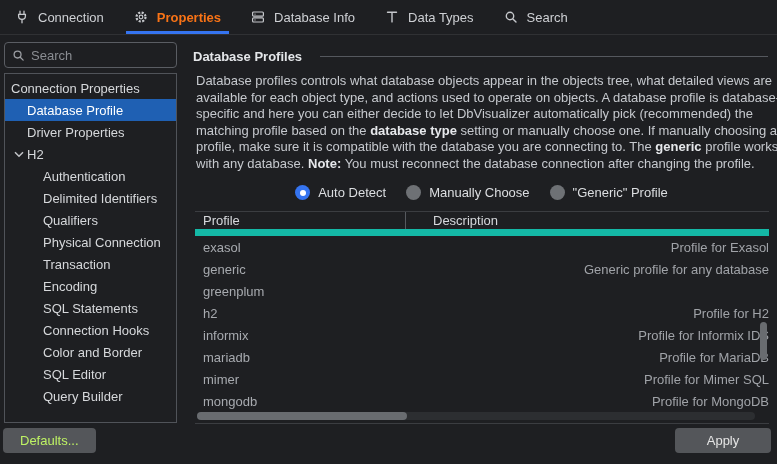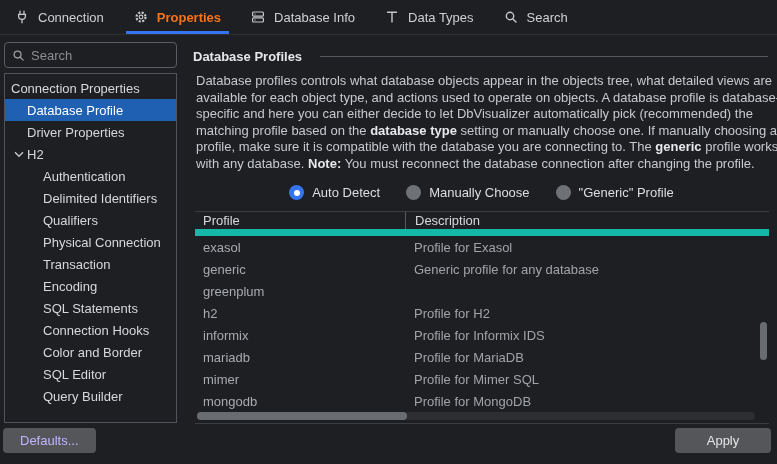--- a/index.html
+++ b/index.html
@@ -37,50 +37,50 @@
           align-items:center; color:#c3c5c9; }
   
   .content { flex:1; min-width:0; display:flex; flex-direction:column;
              padding:12px 7px 0 10px; }
   .legend { display:flex; align-items:center; gap:18px; margin:2px 0 9px; }
   .legend .ltitle { font-weight:bold; color:#e4e6e9; }
   .legend .rule { flex:1; height:1px; background:#55585e; margin-right:2px; }
   .desc { color:#c6c9ce; line-height:16.5px; width:588px; margin-left:3px; }
   .desc b { color:#e6e8eb; }
   .radios { display:flex; justify-content:center; align-items:center;
-            gap:26px; margin:13px 0 11px; }
+            gap:20px; margin:13px 0 11px; }
   .radio { display:flex; align-items:center; gap:8px; color:#dcdee1; cursor:default; }
   .radio .dot { width:15px; height:15px; border-radius:50%; background:#6e7175;
             position:relative; flex:0 0 15px; }
   .radio.selected .dot { background:var(--accent,#3574f0); }
   .radio.selected .dot::after { content:""; position:absolute; inset:4.5px;
             background:#fff; border-radius:50%; }
   
   .tablewrap { position:relative; flex:1; margin:0 1px 0 2px; overflow:hidden;
             border-top:1px solid #3b3d41; border-bottom:1px solid #3b3d41; }
   .thead { display:flex; height:24px; align-items:center; color:#d6d8dc;
             border-bottom:7px solid #14b8a6; }
   .col1 { flex:0 0 210px; width:210px; padding-left:8px; }
-  .col2 { flex:1; padding-left:9px; }
+  .col2 { flex:1; padding-left:27px;text-align:right; }
   .thead .col2 { border-left:1px solid #56595f; height:100%;
             display:flex; align-items:center; }
   .trow { display:flex; height:22px; align-items:center; }
   .trow .col1 { color:#a7aaaf; }
   .trow .col2 { color:#a0a3a8; }
   .vscroll { position:absolute; top:110px; right:2px; width:7px; height:38px;
             border-radius:4px; background:#696c70; }
   .hscroll-track { position:absolute; left:2px; right:14px; bottom:3px;
             height:8px; border-radius:4px; background:#2c2e31; }
   .hscroll-thumb { position:absolute; left:2px; bottom:3px; width:210px;
             height:8px; border-radius:4px; background:#696c70; }
   
   .footer { flex:0 0 40px; display:flex; align-items:center;
             justify-content:space-between; padding:0 6px 8px 3px; }
   .btn { height:25px; background:#54565a; border:none; border-radius:4px;
-         color:#c4b5fd; font:inherit; padding:0 17px; cursor:default; }
+         color:#bef264; font:inherit; padding:0 17px; cursor:default; }
   .btn.apply { color:#e5e5e5; min-width:96px; }
 </style>
 </head>
 <body>
 
 <div class="app">
 
   <div class="tabbar">
     <div class="tab">
       <span class="ticon">

